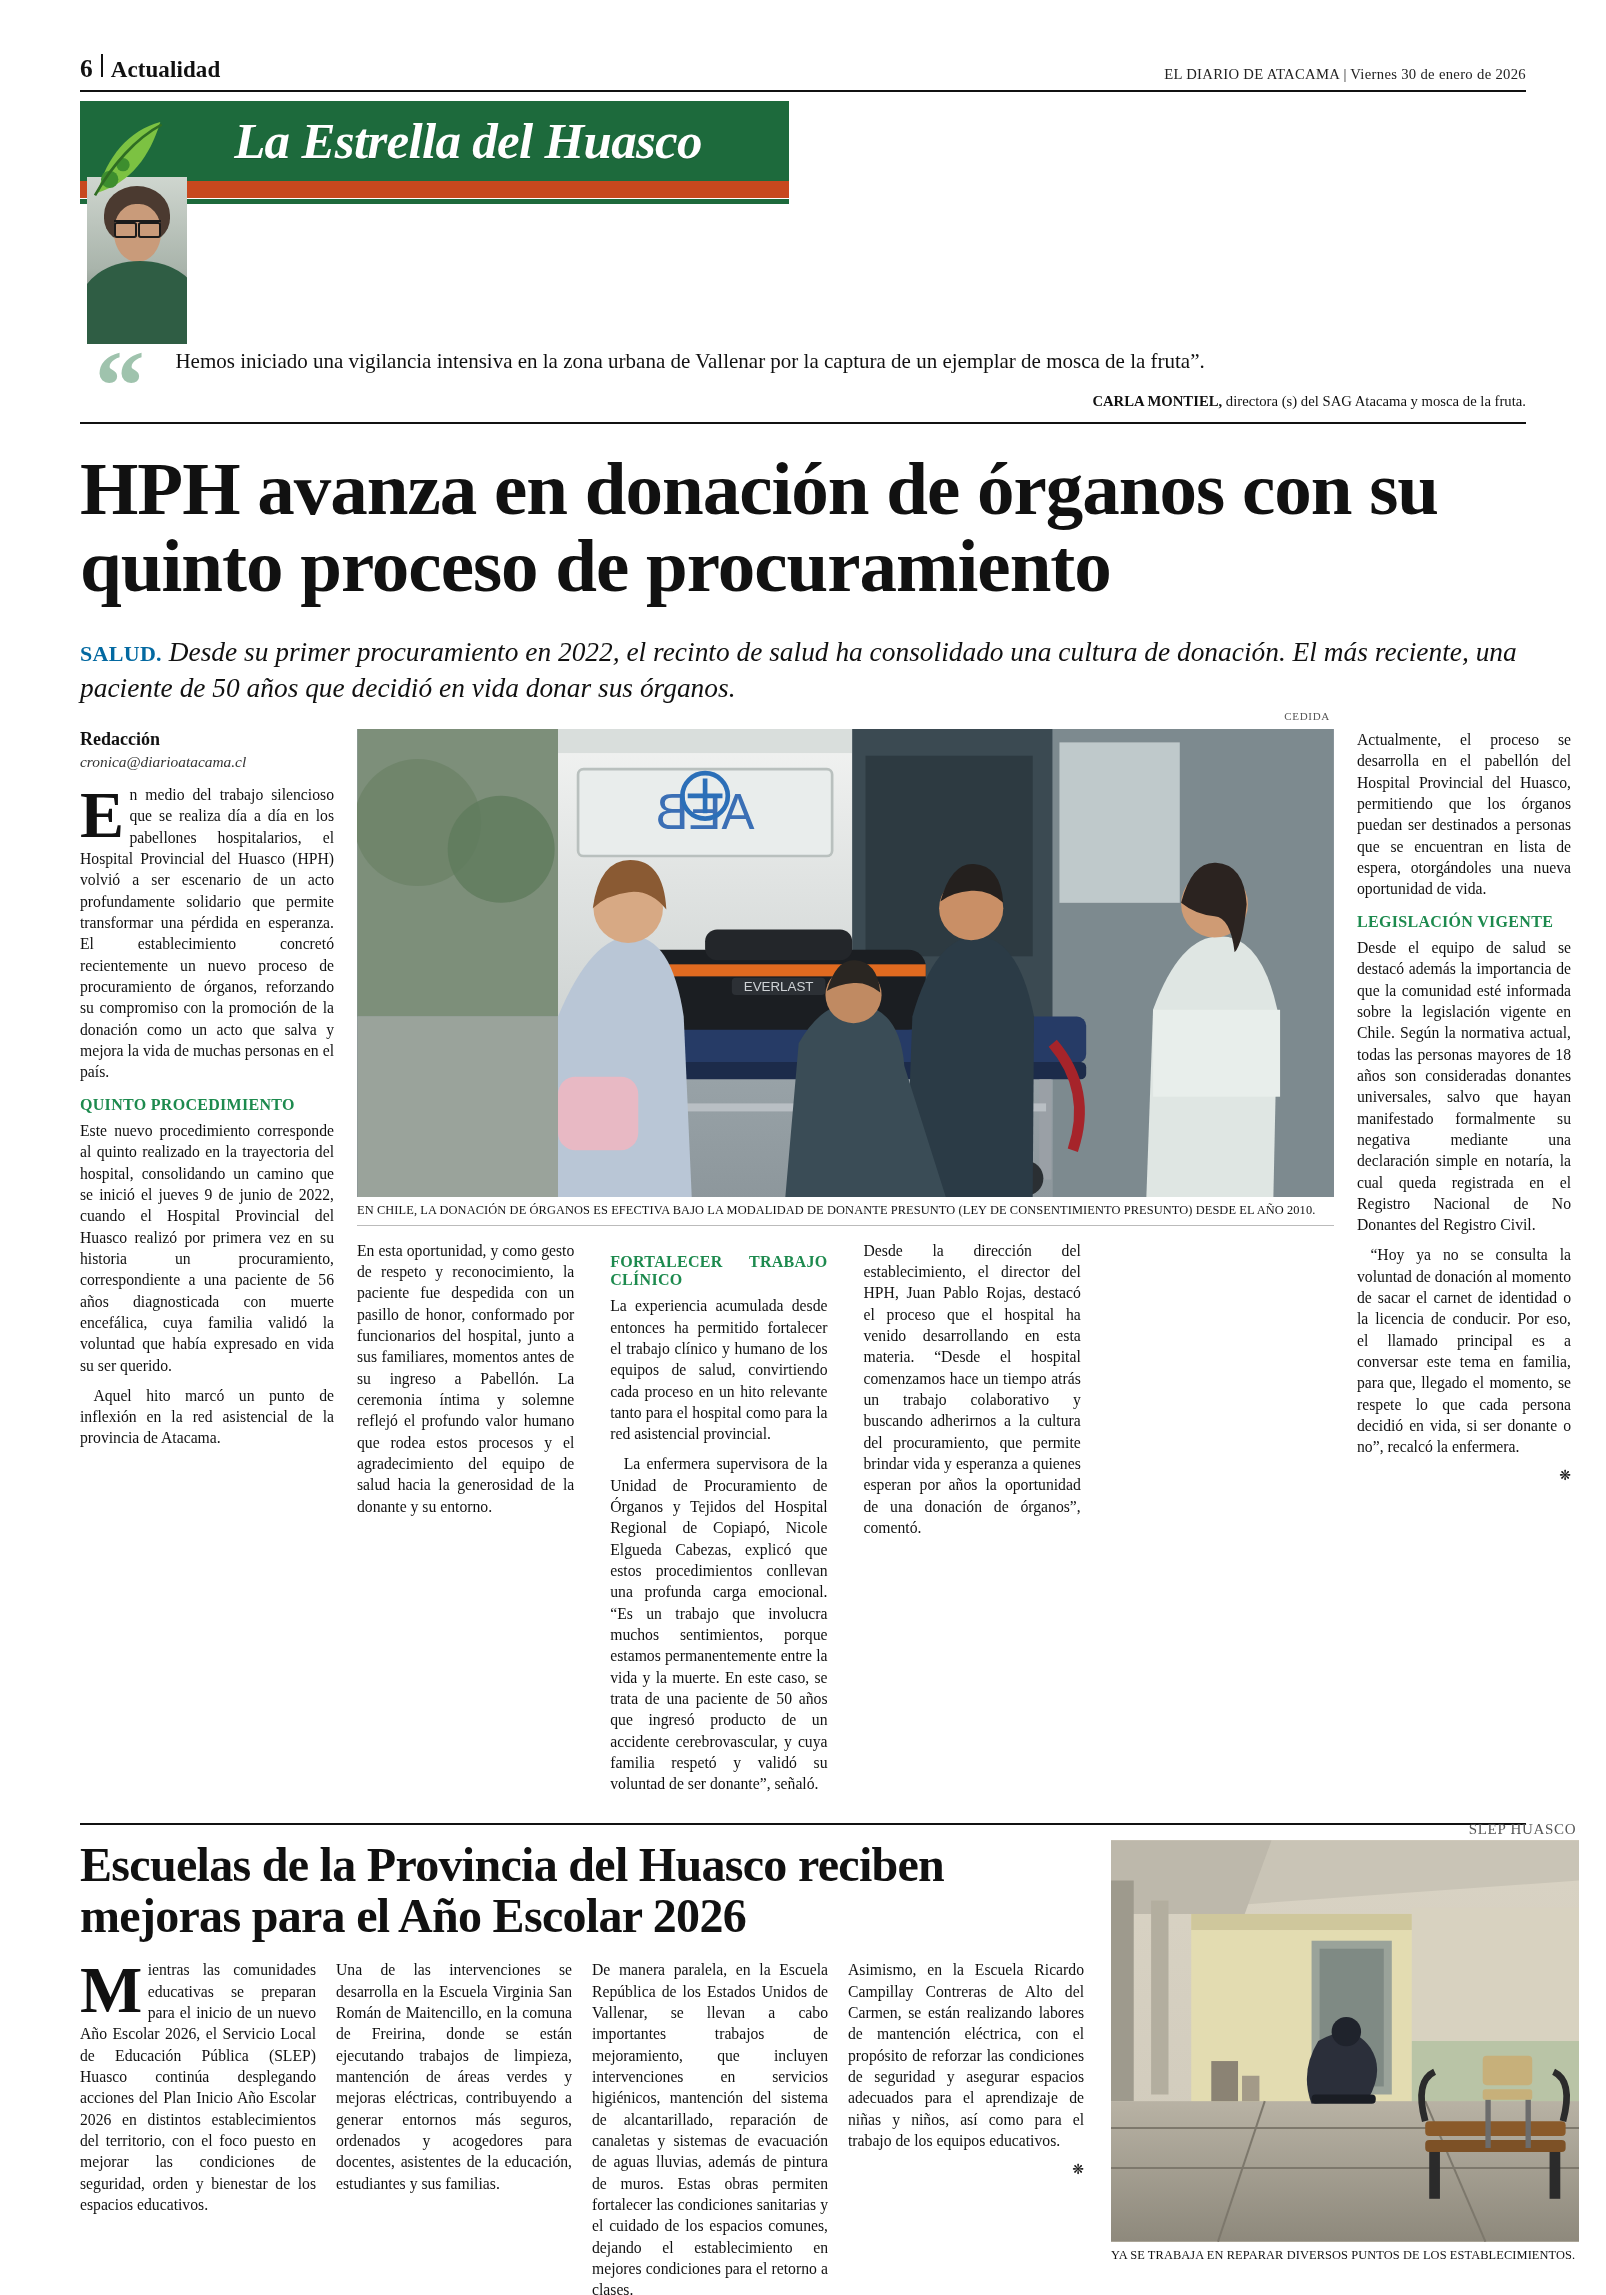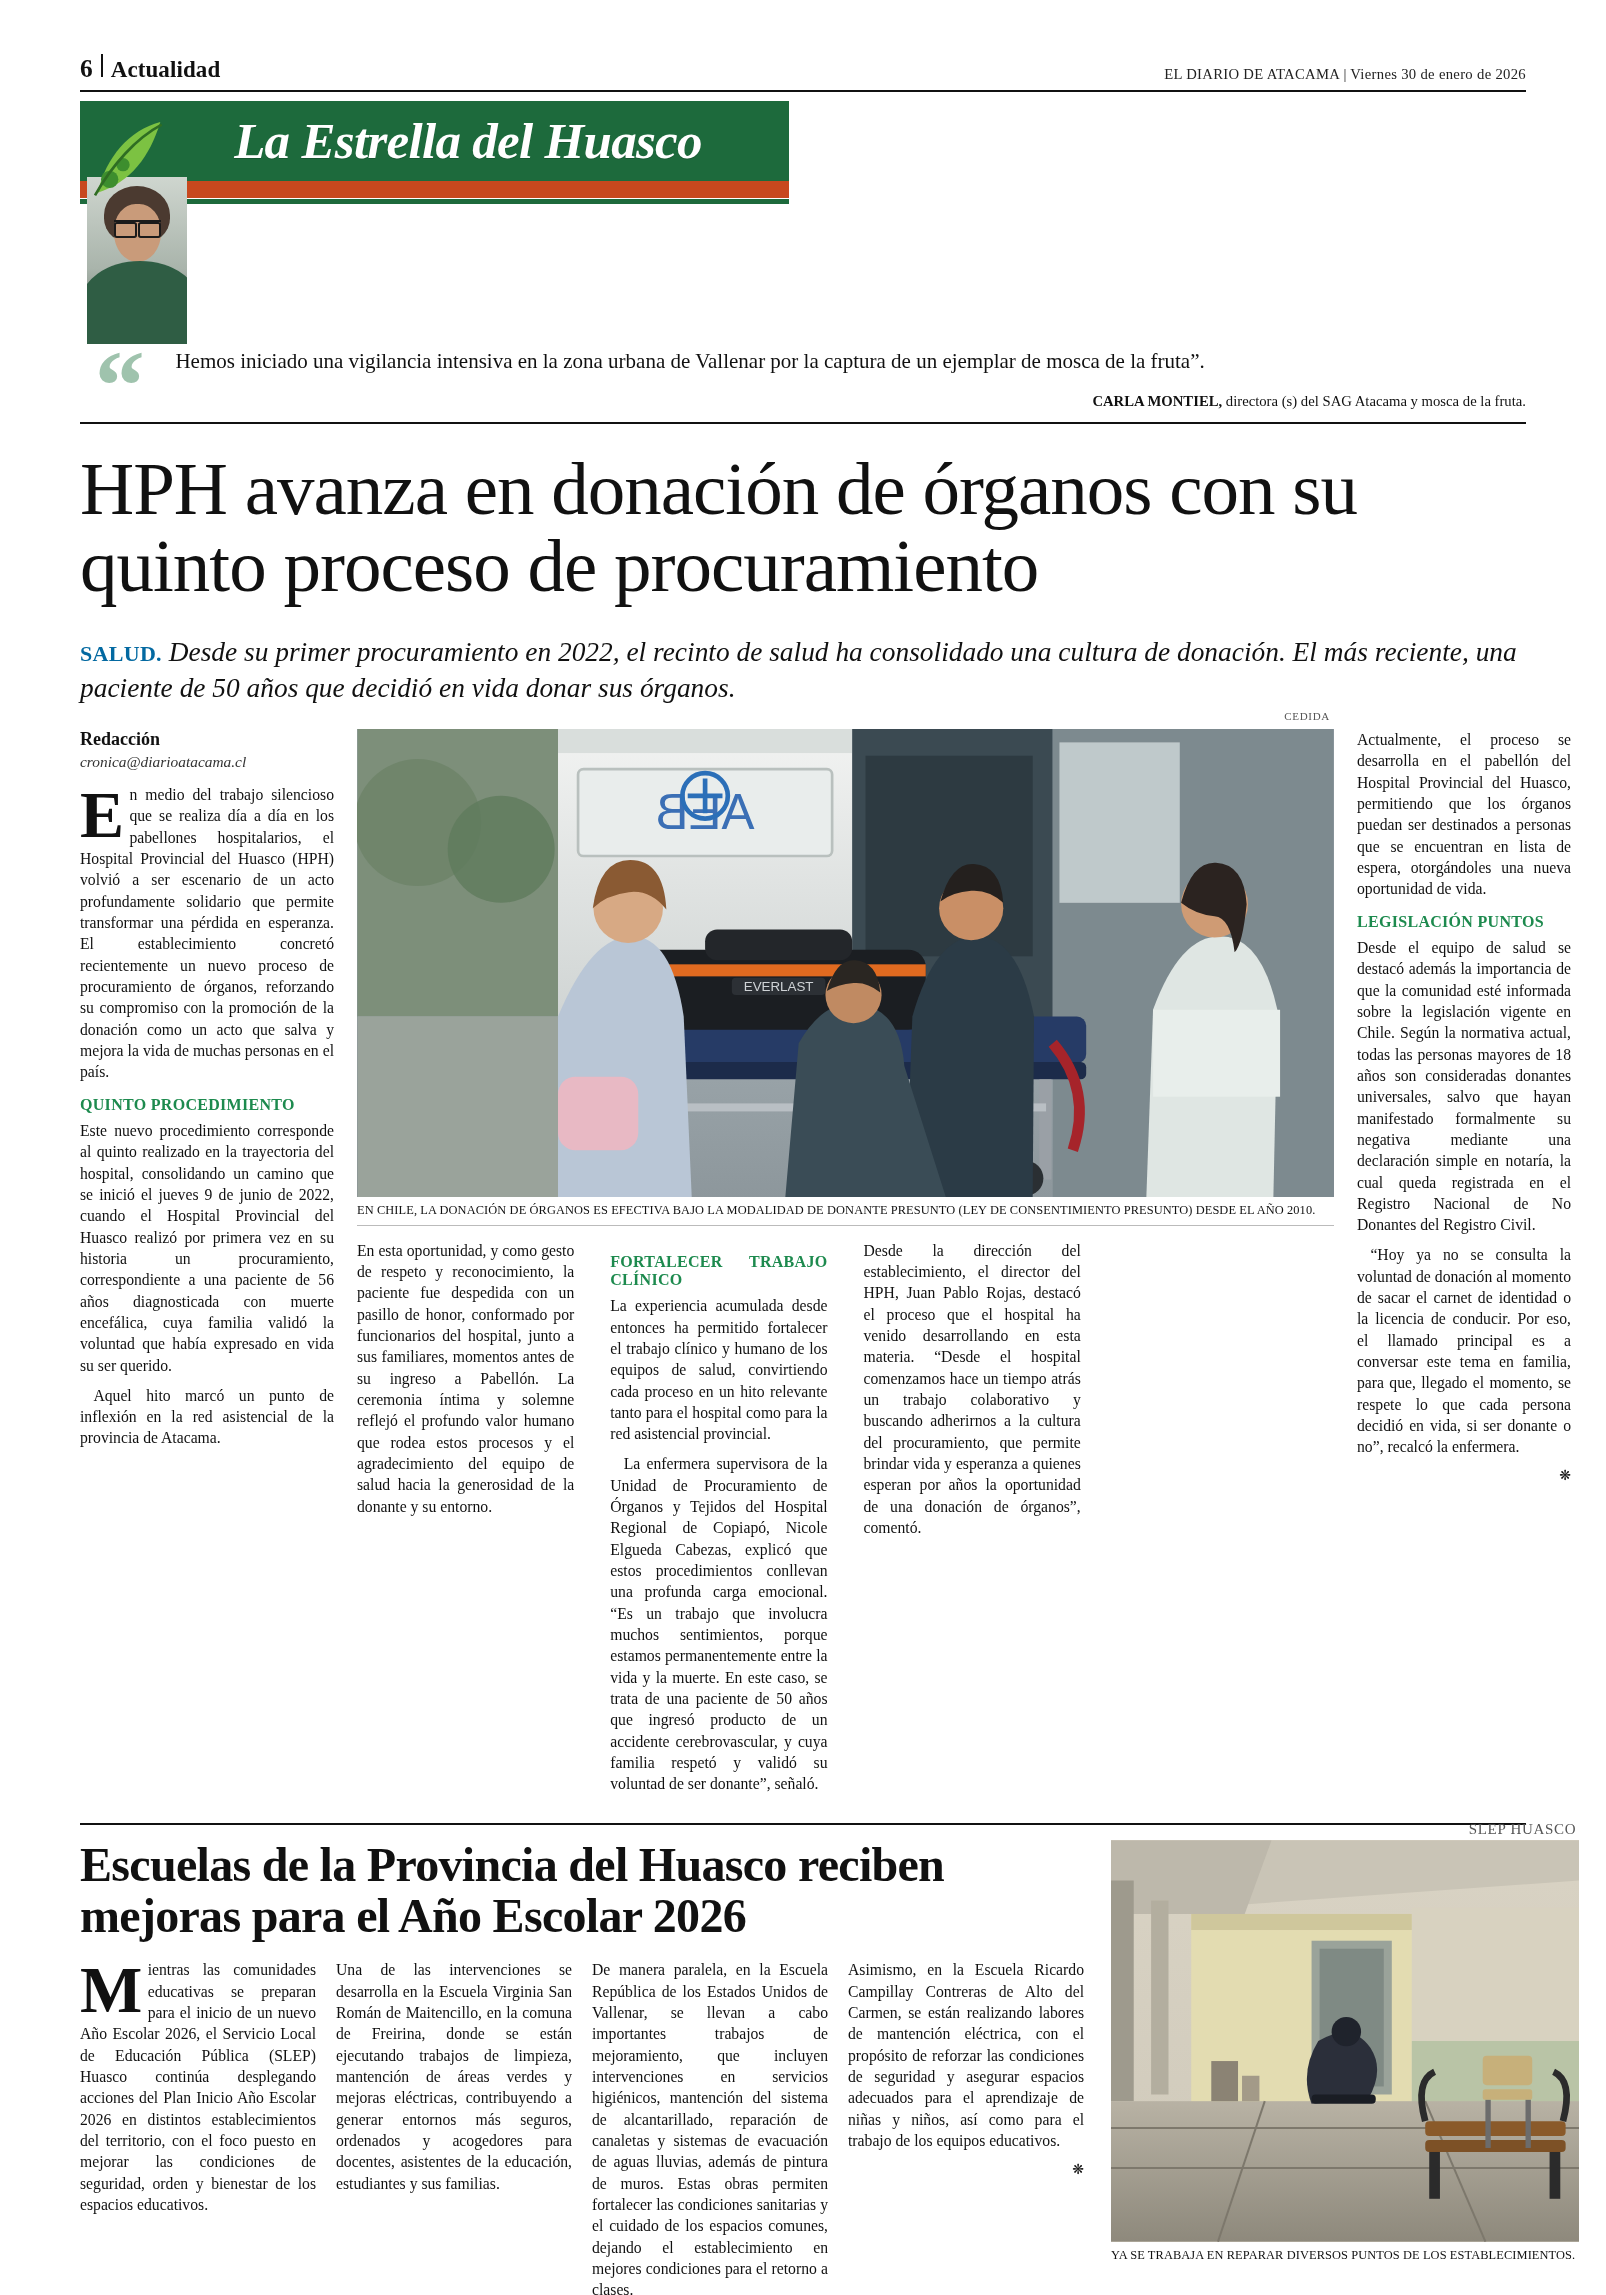--- a/index.html
+++ b/index.html
@@ -101,21 +101,21 @@
   }
   .quoteattr {
     margin-left:78px; margin-top:17.4px; font-size:14.7px; text-align:right;
     color:#111;
   }
   .quoteattr b { font-weight:bold; }
 
   
   h1.headline {
     font-family:"Liberation Serif", serif;
-    font-weight:normal; font-size:75px; line-height:1.02;
+    font-weight:bold; font-size:75px; line-height:1.02;
     margin:27px 0 0 0; letter-spacing:-1px;
   }
   .standfirst {
     margin-top:29.4px; font-size:27.4px; line-height:1.32; font-style:italic;
   }
   .standfirst .kicker {
     font-style:normal; font-weight:bold; color:#0369a1; letter-spacing:0.3px;
     font-size:22px;
   }
 
@@ -324,21 +324,21 @@
         </div>
         <div class="bodytext">
           <p class="first">&nbsp;</p>
         </div>
       </div>
     </div>
 
     <div class="colC">
       <div class="bodytext">
         <p class="first">Actualmente, el proceso se desarrolla en el pabellón del Hospital Provincial del Huasco, permitiendo que los órganos puedan ser destinados a personas que se encuentran en lista de espera, otorgándoles una nueva oportunidad de vida.</p>
-        <div class="subhead">LEGISLACIÓN PUNTOS</div>
+        <div class="subhead">LEGISLACIÓN VIGENTE</div>
         <p class="first">Desde el equipo de salud se destacó además la importancia de que la comunidad esté informada sobre la legislación vigente en Chile. Según la normativa actual, todas las personas mayores de 18 años son consideradas donantes universales, salvo que hayan manifestado formalmente su negativa mediante una declaración simple en notaría, la cual queda registrada en el Registro Nacional de No Donantes del Registro Civil.</p>
         <p>“Hoy ya no se consulta la voluntad de donación al momento de sacar el carnet de identidad o la licencia de conducir. Por eso, el llamado principal es a conversar este tema en familia, para que, llegado el momento, se respete lo que cada persona decidió en vida, si ser donante o no”, recalcó la enfermera.</p>
         <p style="text-align:right;text-indent:0" class="endmark">❋</p>
       </div>
     </div>
   </div>
 
   <div class="rule-thick"></div>
 
   <div class="art2">

